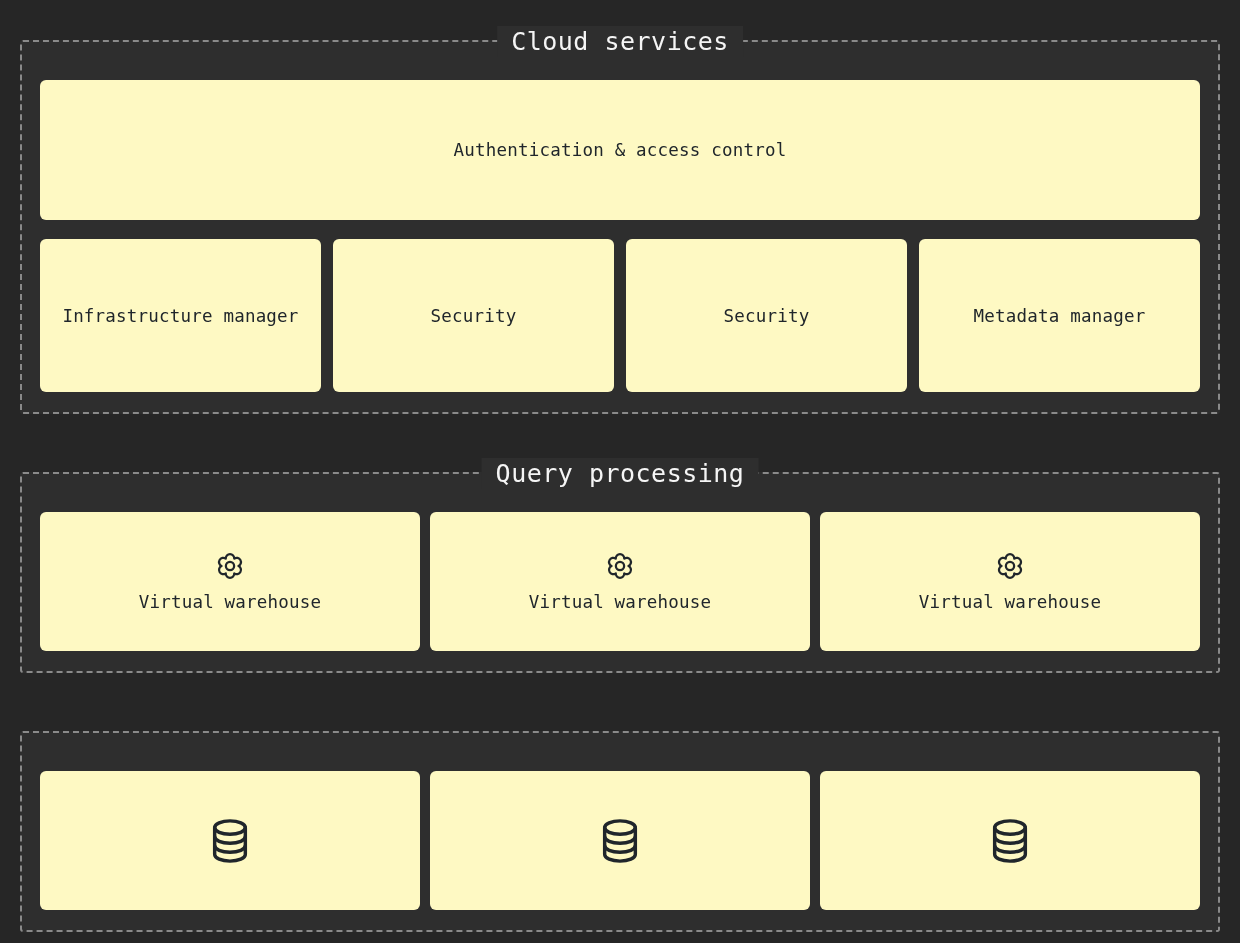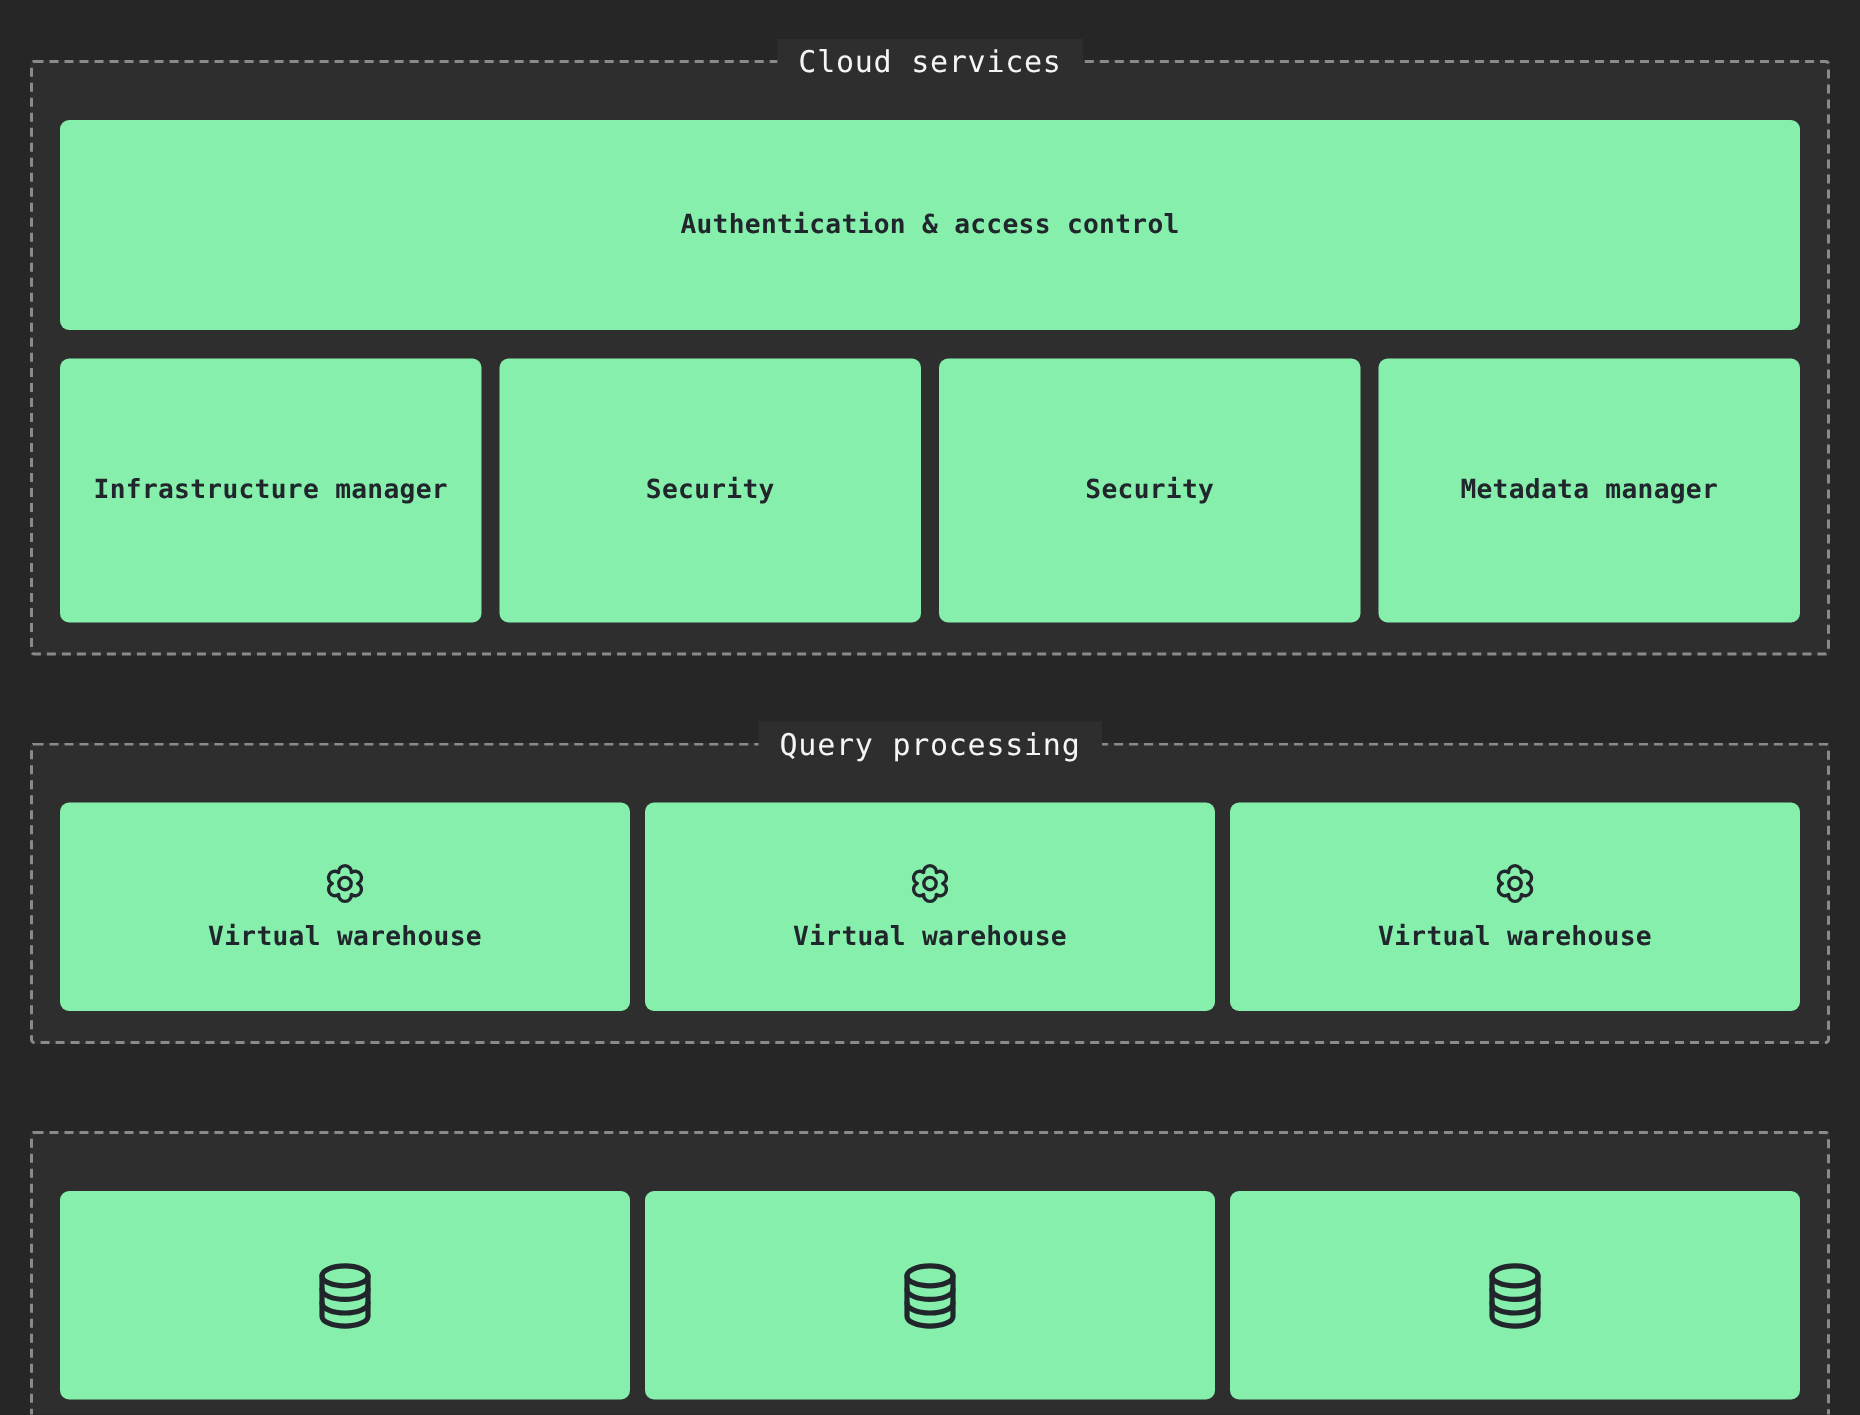--- a/index.html
+++ b/index.html
@@ -28,53 +28,52 @@
     background: #2e2e2e;
     padding: 38px 18px 20px 18px;
   }
   .group-title {
     position: absolute;
     top: -16px;
     left: 50%;
     transform: translateX(-50%);
     background: #2e2e2e;
     color: #f5f5f5;
-    font-size: 20px;
+    font-size: 25px;
     line-height: 31px;
     letter-spacing: 0.5px;
     padding: 0 14px;
     white-space: nowrap;
   }
   .node {
     box-sizing: border-box;
-    background: #86efac;
+    background: #fef9c3;
     border-radius: 6px;
     color: #20262b;
     font-size: 17.5px;
     letter-spacing: 0.2px;
     display: flex;
     flex-direction: column;
     align-items: center;
     justify-content: center;
     gap: 11px;
     text-align: center;
-    font-weight: bold;
   }
   .node.wide {
     height: 140px;
     margin-bottom: 19px;
   }
   .row {
     display: flex;
   }
   .row.gap12 { gap: 12px; }
   .row.gap10 { gap: 10px; border-radius: 14px; }
   .row .node {
     flex: 1 1 0;
-    height: 176px;
+    height: 153px;
   }
   .row3 .node { height: 139px; }
   .icon svg { display: block; }
   .icon { line-height: 0; }
 </style>
 </head>
 <body>
 
 <div class="page">
 

